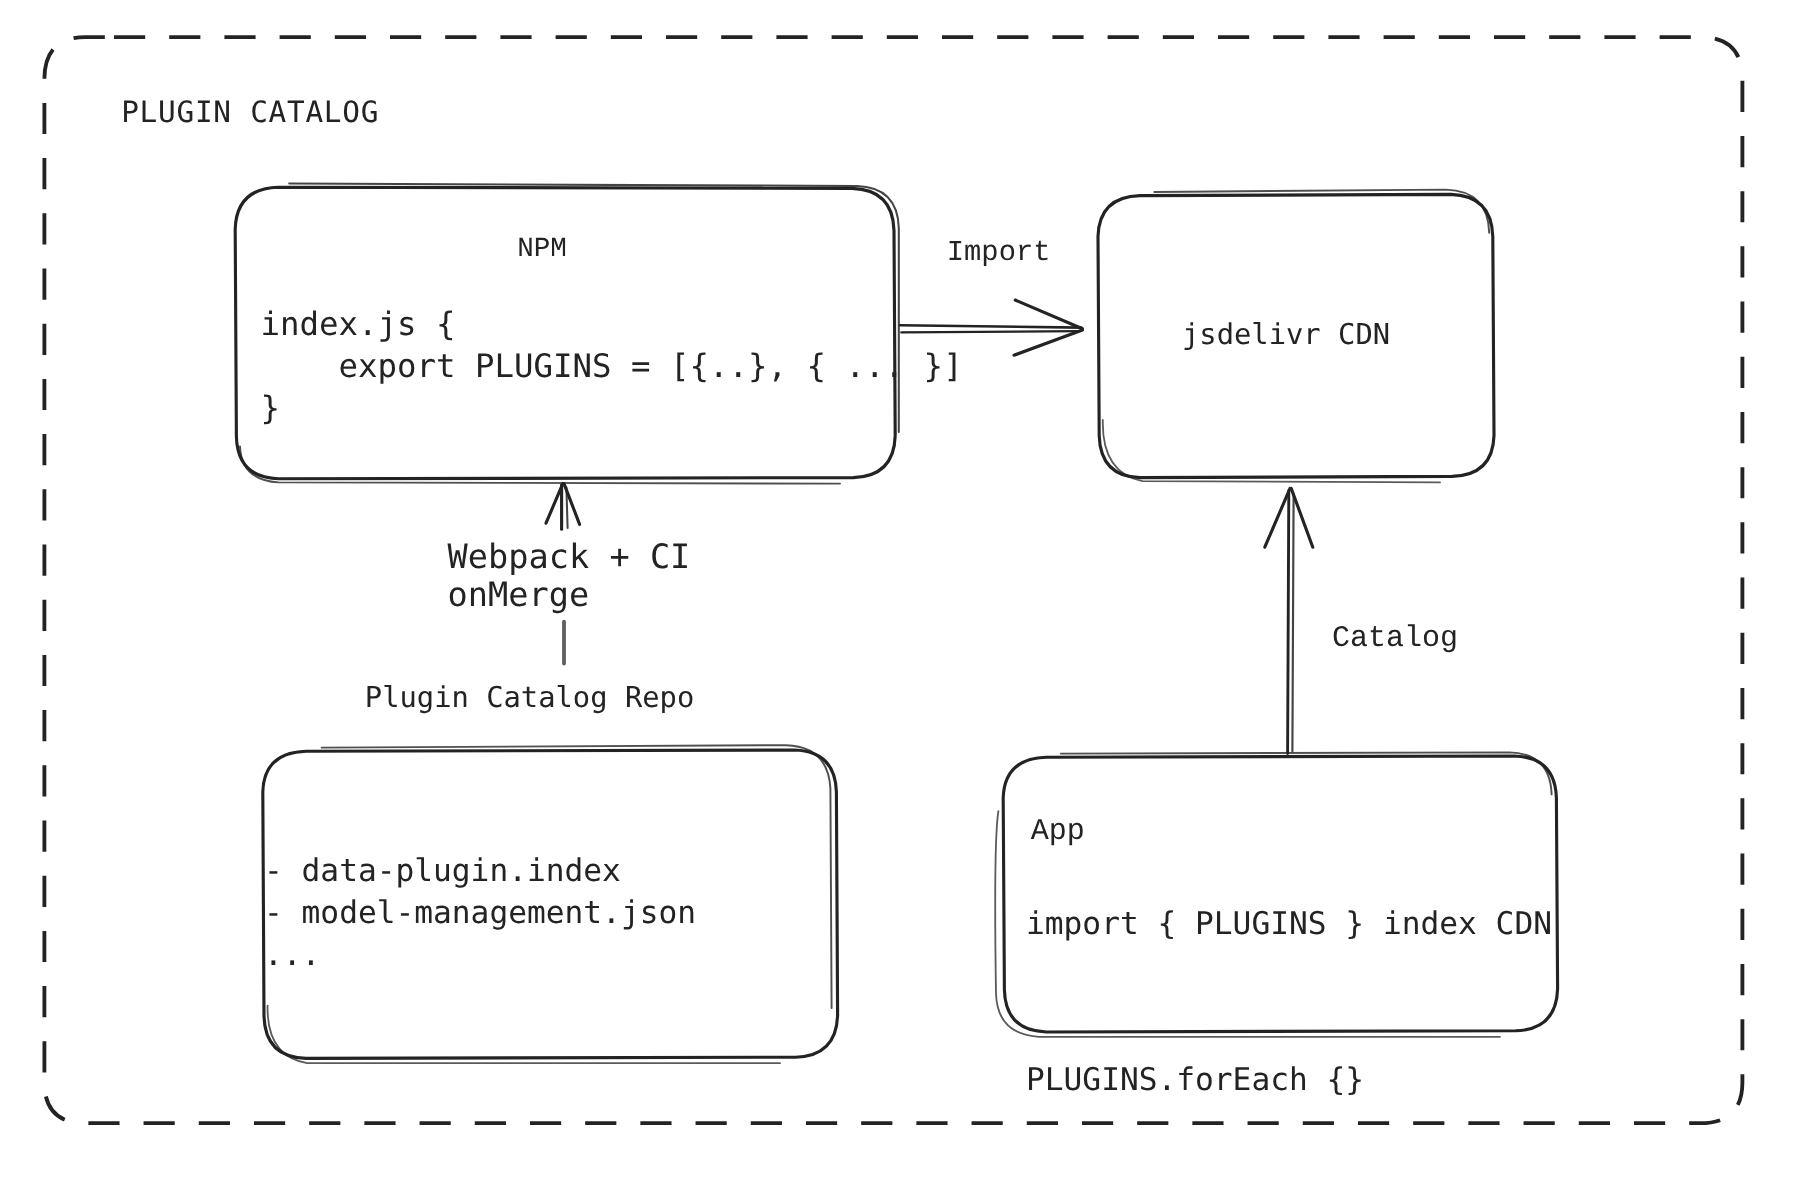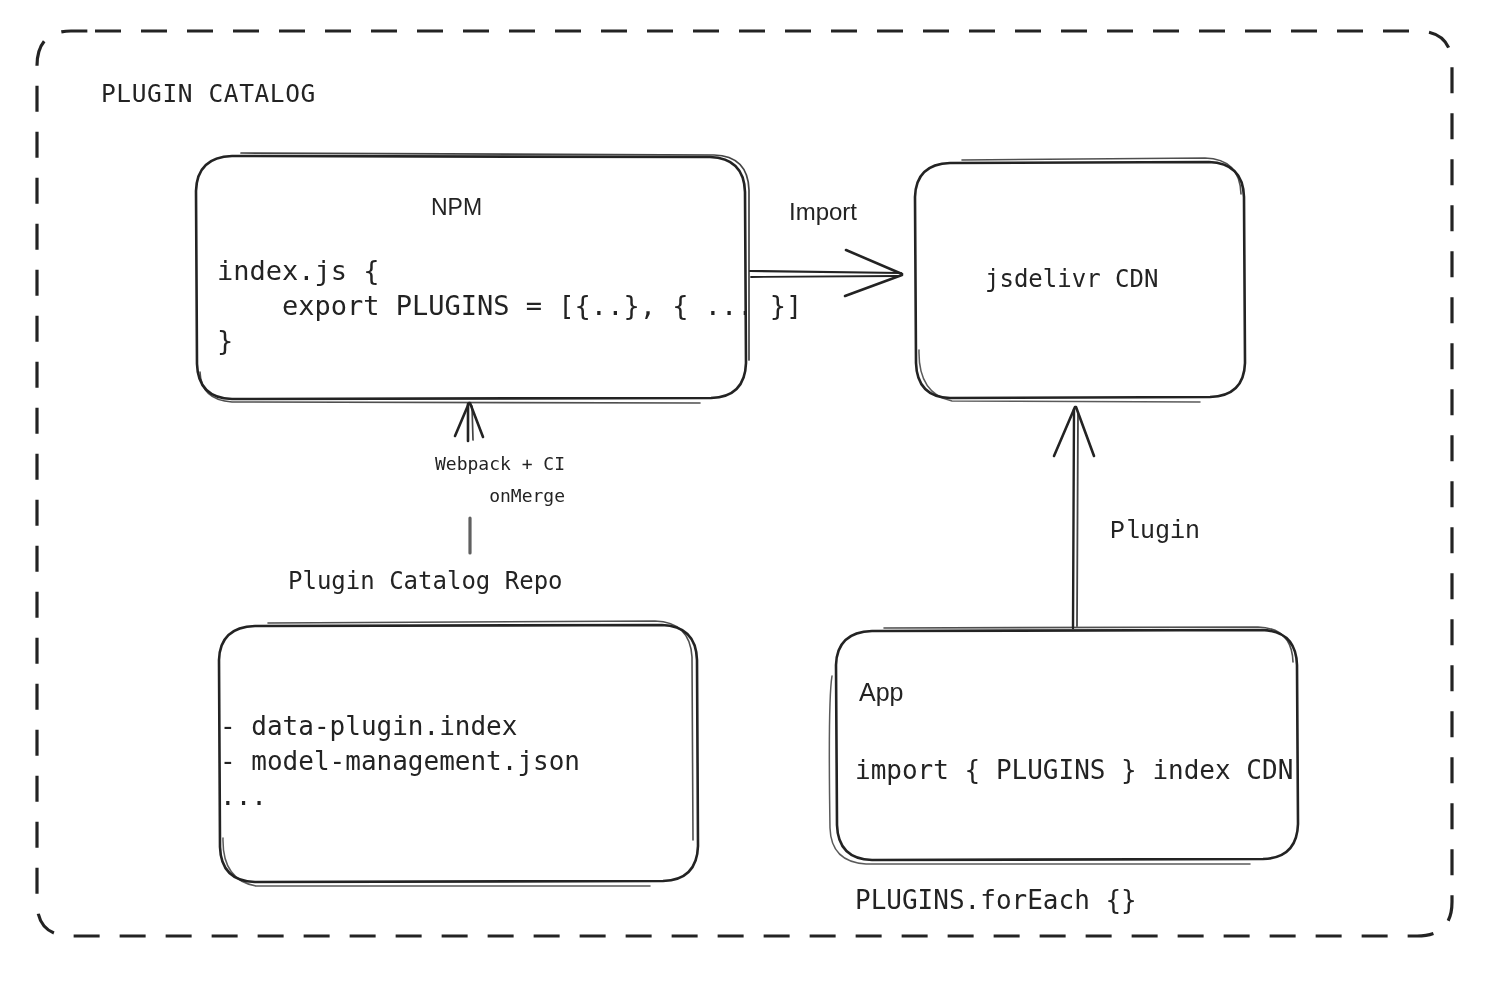--- a/index.html
+++ b/index.html
@@ -27,21 +27,21 @@
   .txt {
     position: absolute;
     color: #232323;
     white-space: pre;
     line-height: 1.0;
   }
   .mono {
     font-family: "DejaVu Sans Mono", monospace;
   }
   .sans {
-    font-family: Liberation Sans, sans-serif;
+    font-family: Liberation Mono, monospace;
   }
   .courier {
     font-family: "Liberation Mono", monospace;
   }
   .box-hit {
     position: absolute;
     background: transparent;
   }
   #container-title {
     left: 101px;
@@ -66,27 +66,27 @@
     font-size: 24px;
   }
   #cache-label {
     left: 789px;
     top: 200px;
     font-size: 24px;
   }
   #webpack-label {
     left: 373px;
     top: 448px;
-    font-size: 18px;
+    font-size: 28px;
     line-height: 32px;
-    text-align: right;
+    text-align: left;
     width: 192px;
   }
   #repo-title {
-    left: 288px;
+    left: 304px;
     top: 569px;
     font-size: 24px;
   }
   #repo-code {
     left: 220px;
     top: 709px;
     font-size: 26px;
     line-height: 35px;
   }
   #import-label {
@@ -184,21 +184,21 @@
 
   <div class="txt mono" id="webpack-label">Webpack + CI
 onMerge</div>
 
   <div class="txt mono" id="repo-title">Plugin Catalog Repo</div>
 
   <div class="txt mono" id="repo-code">- data-plugin.index
 - model-management.json
 ...</div>
 
-  <div class="txt courier" id="import-label">Plugin</div>
+  <div class="txt courier" id="import-label">Catalog</div>
 
   <div class="txt sans" id="app-title">App</div>
 
   <div class="txt mono" id="app-code">import { PLUGINS } index CDN
 
 PLUGINS.forEach {}</div>
 
   <div class="box-hit" style="left:196px; top:155px; width:553px; height:250px;"></div>
   <div class="box-hit" style="left:915px; top:158px; width:332px; height:245px;"></div>
   <div class="box-hit" style="left:219px; top:621px; width:479px; height:266px;"></div>

